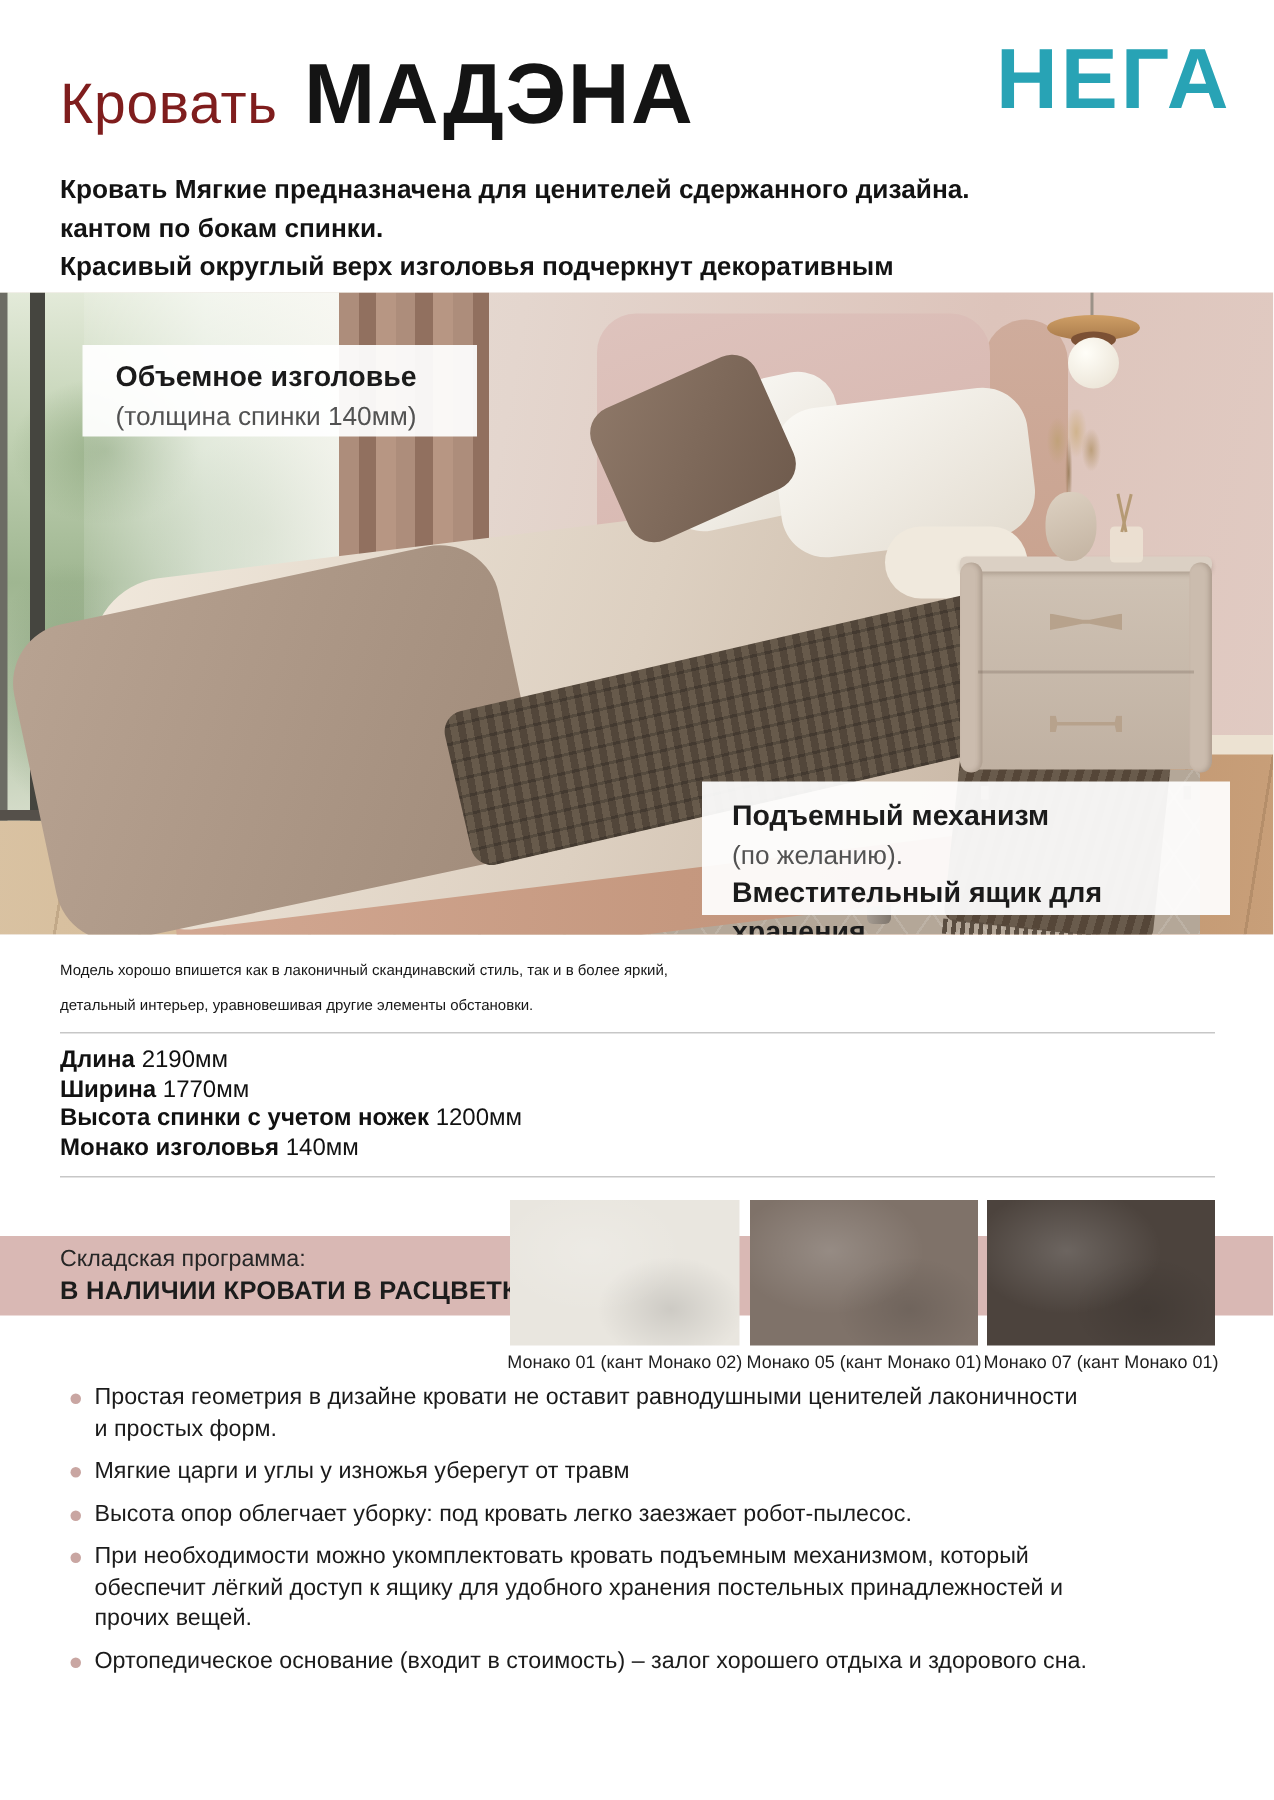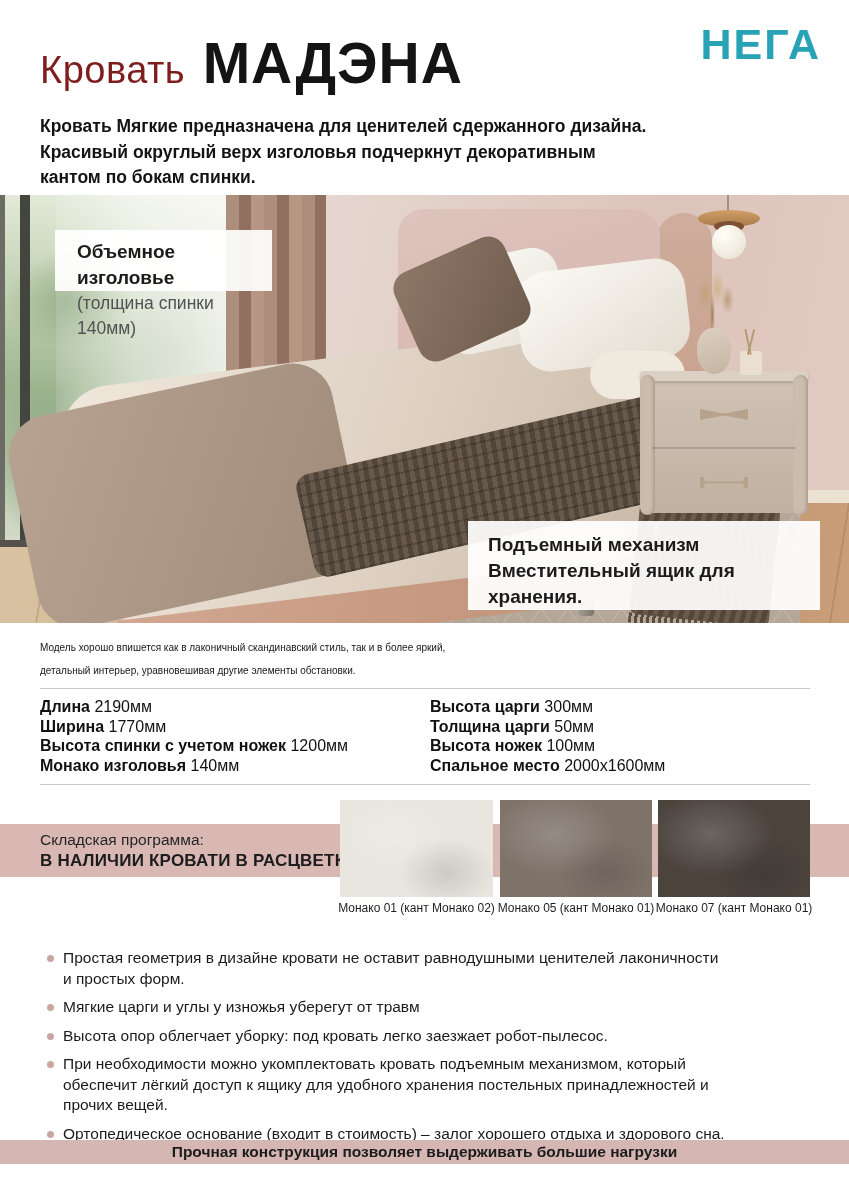--- a/index.html
+++ b/index.html
@@ -1,20 +1,20 @@
 <!DOCTYPE html>
 <html><head>
 <meta charset="utf-8">
 <style>
   * { margin:0; padding:0; box-sizing:border-box; }
   body { background:#ffffff; font-family:"Liberation Sans", sans-serif; }
   .page { position:relative; width:849px; height:1200px; background:#fff; overflow:hidden; margin:0 auto; }
 
   
-  .brand-logo { position:absolute; top:20px; right:28px; font-size:43px; font-weight:800; letter-spacing:2px; color:#28a3b5; }
+  .brand-logo { position:absolute; top:20px; right:28px; font-size:57px; font-weight:800; letter-spacing:2px; color:#28a3b5; }
   .title-row { position:absolute; left:40px; top:30px; white-space:nowrap; }
   .title-prefix { display:inline-block; vertical-align:baseline; font-size:38px; font-weight:300; color:#7f1d1d; letter-spacing:0.5px; }
   .title-name { display:inline-block; vertical-align:baseline; font-size:57px; font-weight:900; color:#141414; margin-left:13px; letter-spacing:1px; }
   .intro { position:absolute; left:40px; top:114px; width:700px; font-size:17.5px; font-weight:700; line-height:25.5px; color:#131313; }
 
   
   .photo { position:absolute; left:0; top:195px; width:849px; height:428px; overflow:hidden;
            background:linear-gradient(100deg,#eae3db 0%,#e4d6ce 38%,#ddc4bb 72%,#e1cbc3 100%); }
   .window { position:absolute; left:0; top:0; width:235px; height:352px; z-index:2;
             background:linear-gradient(180deg,#e3ead9 0%,#c2d2b4 26%,#9fb691 55%,#b7c7aa 78%,#d6ddcb 100%); }
@@ -108,21 +108,21 @@
           background:radial-gradient(10px 22px at 30% 35%, rgba(190,160,115,.8), transparent 72%),
                      radial-gradient(10px 24px at 55% 25%, rgba(205,175,130,.8), transparent 72%),
                      radial-gradient(9px 20px at 75% 45%, rgba(180,150,108,.8), transparent 72%),
                      radial-gradient(3px 30px at 45% 70%, rgba(150,120,85,.9), transparent 80%); }
   .diffuser { position:absolute; left:740px; top:156px; width:22px; height:24px; z-index:6; border-radius:3px;
           background:rgba(235,225,210,.92); }
   .diffuser .stick1,.diffuser .stick2 { position:absolute; bottom:20px; left:10px; width:1.5px; height:26px; background:#b59a74; transform:rotate(14deg); }
   .diffuser .stick2 { transform:rotate(-12deg); left:7px; }
 
   .callout { position:absolute; background:rgba(255,255,255,.93); z-index:10; }
-  .callout-top { left:55px; top:35px; width:217px; height:61px; padding:9px 0 0 22px; }
+  .callout-top { left:55px; top:35px; width:263px; height:61px; padding:9px 0 0 22px; }
   .callout-bottom { left:468px; top:326px; width:352px; height:89px; padding:11px 0 0 20px; }
   .callout .co-title { font-size:19px; font-weight:700; color:#1b1b1b; line-height:26px; }
   .callout .co-sub { font-size:17.5px; font-weight:400; color:#525252; line-height:25px; }
 
   
   .desc { position:absolute; left:40px; top:637px; width:780px; font-size:10px; line-height:22.5px; color:#161616; }
   .rule { position:absolute; left:40px; width:770px; height:1px; background:#c7c7c7; }
   .rule1 { top:688px; } .rule2 { top:784px; }
   .specs-col { position:absolute; top:697px; font-size:16px; line-height:19.5px; color:#111; }
   .specs-col.left { left:40px; } .specs-col.right { left:430px; }
@@ -135,43 +135,43 @@
   .stock-line2 { font-size:17px; font-weight:700; color:#1c1c1c; line-height:22px; letter-spacing:0.2px; }
   .swatch { position:absolute; top:800px; height:97px; z-index:3; }
   .swatch .tex { position:absolute; inset:0;
       background:radial-gradient(90px 60px at 35% 35%, rgba(255,255,255,.18), transparent 70%),
                  radial-gradient(70px 50px at 70% 75%, rgba(0,0,0,.12), transparent 70%); }
   .swatch1 { left:340px; width:153px; } .swatch2 { left:500px; width:152px; } .swatch3 { left:658px; width:152px; }
   .swatch-label { position:absolute; top:901px; font-size:12px; color:#1e1e1e; text-align:center; }
   .sl1 { left:336px; width:161px; } .sl2 { left:496px; width:160px; } .sl3 { left:654px; width:160px;text-align:center; }
 
   
-  .bullets { position:absolute; left:40px; top:948px; width:690px; list-style:none; }
+  .bullets { position:absolute; left:40px; top:922px; width:690px; list-style:none; }
   .bullets li { position:relative; padding-left:23px; margin-bottom:8px; font-size:15.5px; line-height:20.5px; color:#1b1b1b; }
   .bullets .dot { position:absolute; left:7px; top:7px; width:7px; height:7px; border-radius:50%; background:#c9a6a2; }
 
   
   .footer-band { position:absolute; left:0; top:1140px; width:849px; height:24px; background:#d5b6b2;
                  display:flex; align-items:center; justify-content:center;
                  font-size:15.5px; font-weight:700; color:#1c1c1c; }
 </style>
 </head>
 <body>
 
 <div class="page">
 
   <div class="brand-logo">НЕГА</div>
   <div class="title-row">
     <span class="title-prefix">Кровать</span>
     <span class="title-name">МАДЭНА</span>
   </div>
   <div class="intro">
     <div>Кровать Мягкие предназначена для ценителей сдержанного дизайна.</div>
+    <div>кантом по бокам спинки.</div>
     <div>Красивый округлый верх изголовья подчеркнут декоративным</div>
-    <div>кантом по бокам спинки.</div>
   </div>
 
   <div class="photo">
     <div class="window">
       <div class="foliage"></div>
       <div class="frame-left"></div>
       <div class="mullion"></div>
       <div class="sheer"></div>
       <div class="frame-bottom"></div>
     </div>
@@ -228,41 +228,36 @@
       <div class="stick1"></div>
       <div class="stick2"></div>
     </div>
 
     <div class="callout callout-top">
       <div class="co-title">Объемное изголовье</div>
       <div class="co-sub">(толщина спинки 140мм)</div>
     </div>
     <div class="callout callout-bottom">
       <div class="co-title">Подъемный механизм</div>
+      <div class="co-sub">(по желанию).</div>
       <div class="co-title">Вместительный ящик для хранения.</div>
     </div>
   </div>
 
   <div class="desc">
     <div>Модель хорошо впишется как в лаконичный скандинавский стиль, так и в более яркий,</div>
     <div>детальный интерьер, уравновешивая другие элементы обстановки.</div>
   </div>
   <div class="rule rule1"></div>
 
   <div class="specs-col left">
     <div><span class="spec-label">Длина</span> <span class="spec-value">2190мм</span></div>
     <div><span class="spec-label">Ширина</span> <span class="spec-value">1770мм</span></div>
     <div><span class="spec-label">Высота спинки с учетом ножек</span> <span class="spec-value">1200мм</span></div>
     <div><span class="spec-label">Монако изголовья</span> <span class="spec-value">140мм</span></div>
-  </div>
-  <div class="specs-col right">
-    <div><span class="spec-label">Высота царги</span> <span class="spec-value">300мм</span></div>
-    <div><span class="spec-label">Толщина царги</span> <span class="spec-value">50мм</span></div>
-    <div><span class="spec-label">Высота ножек</span> <span class="spec-value">100мм</span></div>
-    <div><span class="spec-label">Спальное место</span> <span class="spec-value">2000х1600мм</span></div>
   </div>
   <div class="rule rule2"></div>
 
   <div class="stock-band" style="background-color: rgb(217, 184, 180);">
     <div class="stock-line1">Складская программа:</div>
     <div class="stock-line2">В НАЛИЧИИ КРОВАТИ В РАСЦВЕТКАХ</div>
   </div>
   <div class="swatch swatch1" style="background-color: rgb(233, 230, 223);">
       <div class="tex"></div>
     </div>
@@ -277,17 +272,14 @@
   <div class="swatch-label sl3">Монако 07 (кант Монако 01)</div>
 
   <ul class="bullets">
     <li><span class="dot"></span><span>Простая геометрия в дизайне кровати не оставит равнодушными ценителей лаконичности и простых форм.</span></li>
     <li><span class="dot"></span><span>Мягкие царги и углы у изножья уберегут от травм</span></li>
     <li><span class="dot"></span><span>Высота опор облегчает уборку: под кровать легко заезжает робот-пылесос.</span></li>
     <li><span class="dot"></span><span>При необходимости можно укомплектовать кровать подъемным механизмом, который обеспечит лёгкий доступ к ящику для удобного хранения постельных принадлежностей и прочих вещей.</span></li>
     <li><span class="dot"></span><span>Ортопедическое основание (входит в стоимость) – залог хорошего отдыха и здорового сна.</span></li>
   </ul>
 
-  <div class="footer-band" style="background-color: rgb(213, 182, 178);">
-    <span>Прочная конструкция позволяет выдерживать большие нагрузки</span>
-  </div>
 
 </div>
 
 </body></html>

